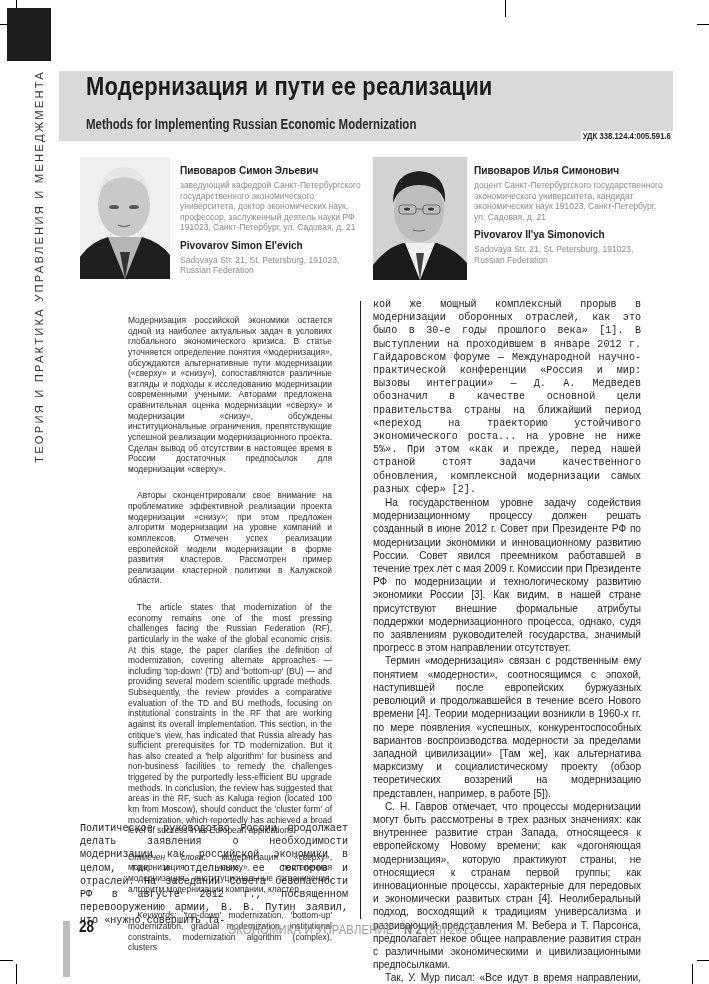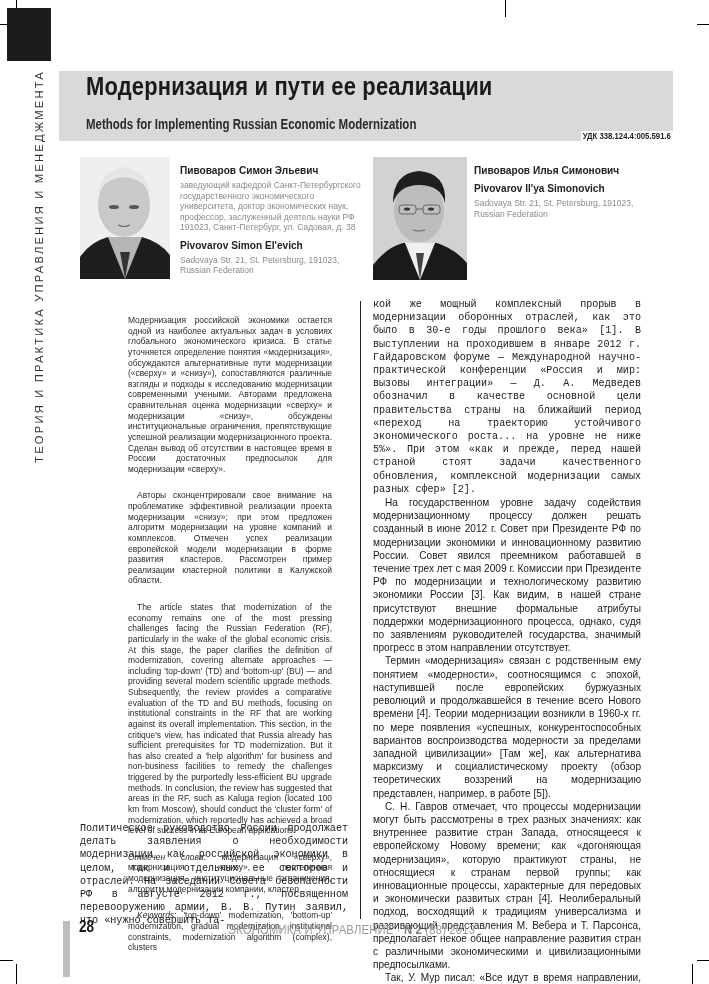--- a/index.html
+++ b/index.html
@@ -69,21 +69,21 @@
     <path d="M40 95 L45 122 L50 95 Z" fill="#333"></path>
     <ellipse cx="44" cy="48" rx="26" ry="32" fill="#c9c9c9"></ellipse>
     <path d="M18 40 Q20 12 44 10 Q68 12 70 40 Q66 22 44 20 Q22 22 18 40 Z" fill="#e6e6e6"></path>
     <ellipse cx="34" cy="50" rx="5" ry="2" fill="#555"></ellipse>
     <ellipse cx="54" cy="50" rx="5" ry="2" fill="#555"></ellipse>
     <path d="M38 68 Q44 71 50 68" stroke="#666" stroke-width="1.2" fill="none"></path>
   </svg>
 </div>
 <div class="author author-1">
   <div class="name-ru">Пивоваров Симон Эльевич</div>
-  <div class="desc">заведующий кафедрой Санкт-Петербургского государственного экономического университета, доктор экономических наук, профессор, заслуженный деятель науки РФ 191023, Санкт-Петербург, ул. Садовая, д. 38</div>
+  <div class="desc">заведующий кафедрой Санкт-Петербургского государственного экономического университета, доктор экономических наук, профессор, заслуженный деятель науки РФ 191023, Санкт-Петербург, ул. Садовая, д. 21</div>
   <div class="name-en">Pivovarov Simon El'evich</div>
   <div class="desc">Sadovaya Str. 21, St. Petersburg, 191023, Russian Federation</div>
 </div>
 
 <div class="photo photo-2">
   <svg class="face" width="94" height="123" viewBox="0 0 94 123">
     <rect x="0" y="0" width="94" height="123" fill="#d2d2d2"></rect>
     <path d="M0 123 L0 108 Q14 90 30 86 L64 86 Q82 92 94 106 L94 123 Z" fill="#1a1a1a"></path>
     <path d="M32 86 L47 123 L62 86 Z" fill="#f0f0f0"></path>
     <path d="M43 96 L47 123 L51 96 Z" fill="#444"></path>
@@ -92,20 +92,21 @@
     <rect x="26" y="48" width="17" height="9" rx="3" fill="none" stroke="#666" stroke-width="1"></rect>
     <rect x="50" y="48" width="17" height="9" rx="3" fill="none" stroke="#666" stroke-width="1"></rect>
     <line x1="43" y1="52" x2="50" y2="52" stroke="#666" stroke-width="1"></line>
     <ellipse cx="34" cy="52" rx="3" ry="1.5" fill="#333"></ellipse>
     <ellipse cx="58" cy="52" rx="3" ry="1.5" fill="#333"></ellipse>
     <path d="M40 73 Q46 75 52 73" stroke="#666" stroke-width="1.2" fill="none"></path>
   </svg>
 </div>
 <div class="author author-2">
   <div class="name-ru">Пивоваров Илья Симонович</div>
+  <div class="desc">доцент Санкт-Петербургского государственного экономического университета, кандидат экономических наук 191023, Санкт-Петербург, ул. Садовая, д. 21</div>
   <div class="name-en">Pivovarov Il'ya Simonovich</div>
   <div class="desc">Sadovaya Str. 21, St. Petersburg, 191023, Russian Federation</div>
 </div>
 
 <div class="abstract">
   <p class="first">Модернизация российской экономики остается одной из наиболее актуальных задач в условиях глобального экономического кризиса. В статье уточняется определение понятия «модернизация», обсуждаются альтернативные пути модернизации («сверху» и «снизу»), сопоставляются различные взгляды и подходы к исследованию модернизации современными учеными. Авторами предложена сравнительная оценка модернизации «сверху» и модернизации «снизу», обсуждены институциональные ограничения, препятствующие успешной реализации модернизационного проекта. Сделан вывод об отсутствии в настоящее время в России достаточных предпосылок для модернизации «сверху».</p>
   <p>Авторы сконцентрировали свое внимание на проблематике эффективной реализации проекта модернизации «снизу»; при этом предложен алгоритм модернизации на уровне компаний и комплексов. Отмечен успех реализации европейской модели модернизации в форме развития кластеров. Рассмотрен пример реализации кластерной политики в Калужской области.</p>
   <p>The article states that modernization of the economy remains one of the most pressing challenges facing the Russian Federation (RF), particularly in the wake of the global economic crisis. At this stage, the paper clarifies the definition of modernization, covering alternate approaches — including 'top-down' (TD) and 'bottom-up' (BU) — and providing several modern scientific upgrade methods. Subsequently, the review provides a comparative evaluation of the TD and BU methods, focusing on institutional constraints in the RF that are working against its overall implementation. This section, in the critique's view, has indicated that Russia already has sufficient prerequisites for TD modernization. But it has also created a 'help algorithm' for business and non-business facilities to remedy the challenges triggered by the purportedly less-efficient BU upgrade methods. In conclusion, the review has suggested that areas in the RF, such as Kaluga region (located 100 km from Moscow), should conduct the 'cluster form' of modernization, which reportedly has achieved a broad level of success in its European applications.</p>
   <p class="first kw"><em>Отмечен слова</em><span>: модернизация «сверху», модернизация «снизу», постепенная модернизация, институциональные ограничения, алгоритм модернизации компании, кластер</span></p>
   <p><em>Keywords:</em><span> 'top-down' modernization, 'bottom-up' modernization, gradual modernization, institutional constraints, modernization algorithm (complex), clusters</span></p>

